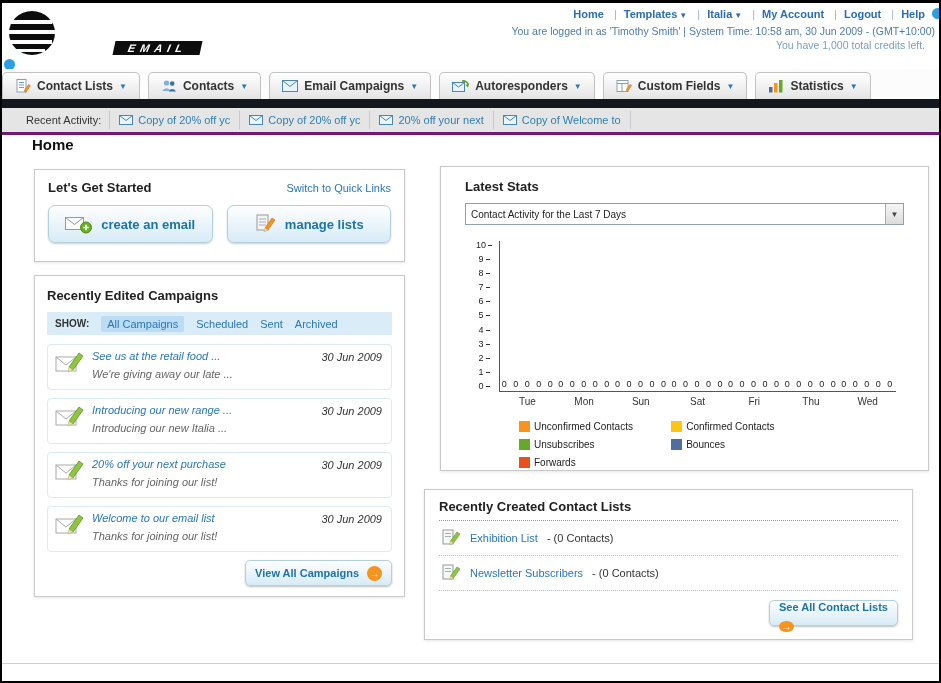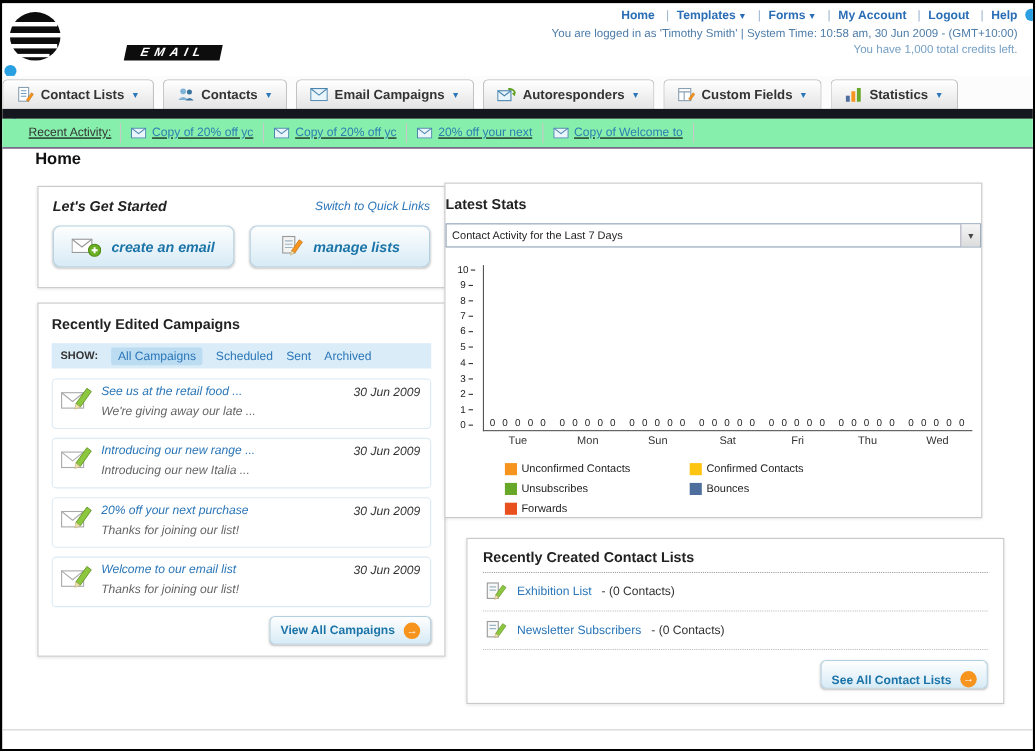--- a/index.html
+++ b/index.html
@@ -12,56 +12,56 @@
   .logo{position:absolute;left:6px;top:4px;width:240px;height:58px;}
   .logo-swoosh{position:absolute;left:0;top:2px;}
   .logo-turbo{position:absolute;left:44px;top:0px;font-size:32px;font-weight:bold;font-style:italic;
               color:#0d0d0d;letter-spacing:1px;text-shadow:1px 1px 0 #9a9a9a;}
   .logo-email{position:absolute;left:106px;top:34px;background:#0d0d0d;color:#fff;font-size:11px;
               font-weight:bold;font-style:italic;letter-spacing:5px;padding:1px 14px;transform:skewX(-12deg);}
   .top-links{position:absolute;top:5px;right:14px;font-size:11px;white-space:nowrap;}
   .top-links a{color:#2a6db5;text-decoration:none;font-weight:bold;cursor:pointer;}
   .top-links a:not(:first-child)::before{content:"|";color:#9bb3cc;margin:0 7px;font-weight:normal;}
   .top-links .caret{font-size:8px;color:#2a6db5;margin-left:2px;}
-  .session-line{position:absolute;top:22px;right:14px;font-size:10.5px;color:#4d7ca8;}
+  .session-line{position:absolute;top:22px;right:4px;font-size:10.5px;color:#4d7ca8;}
   .credits-line{position:absolute;top:36px;right:14px;font-size:10.5px;color:#76a0c4;}
 
   
   .dot-left{position:absolute;left:2px;top:56px;width:11px;height:11px;border-radius:50%;background:#2aa0e2;}
   .dot-left-line{position:absolute;left:5px;top:66px;width:2px;height:44px;background:#2aa0e2;
                  transform:rotate(-8deg);transform-origin:top center;}
   .dot-right{position:absolute;right:-4px;top:5px;width:11px;height:11px;border-radius:50%;background:#2aa0e2;}
 
   
   .nav{position:absolute;top:66px;left:0;right:0;height:30px;background:#fcfcfc;
        display:flex;align-items:flex-end;gap:8px;box-sizing:border-box;}
   .tab{display:inline-flex;align-items:center;gap:6px;height:26px;padding:0 12px;
        border:1px solid #c2c2c2;border-bottom:none;border-radius:5px 5px 0 0;
        background:linear-gradient(#ffffff,#e4e4e4);font-size:12px;font-weight:bold;color:#333;
        box-shadow:inset 0 1px 0 #fff;cursor:pointer;white-space:nowrap;}
   .tab .caret{font-size:8px;color:#2a76b8;}
   .darkbar{position:absolute;top:96px;left:0;right:0;height:9px;background:#15171e;}
 
   
-  .recent{position:absolute;top:105px;left:0;right:0;height:27px;background:#86efac;
-          border-bottom:1px solid #701a75;display:flex;align-items:center;padding-left:24px;box-sizing:border-box;text-decoration:underline;}
+  .recent{position:absolute;top:105px;left:0;right:0;height:27px;background:#e5e5e5;
+          border-bottom:3px solid #701a75;display:flex;align-items:center;padding-left:24px;box-sizing:border-box;}
   .recent-label{font-size:11px;color:#333;margin-right:8px;}
   .recent-item{display:flex;align-items:center;gap:5px;padding:0 9px;height:18px;
                border-left:1px solid #c9c9c9;font-size:11px;color:#2e7fb0;cursor:pointer;white-space:nowrap;overflow:hidden;}
   .recent-item:last-child{border-right:1px solid #c9c9c9;}
 
   
   .page-title{position:absolute;left:30px;top:133px;font-size:15px;font-weight:bold;color:#111;}
 
   .panel{position:absolute;background:#fff;border:1px solid #c9c9c9;box-shadow:0 1px 3px rgba(0,0,0,0.10);
          box-sizing:border-box;}
   .panel-title{font-size:13px;font-weight:bold;color:#222;}
 
   
-  #get-started{left:32px;top:166px;width:371px;height:93px;padding:10px 13px;font-style:italic;}
+  #get-started{left:32px;top:166px;width:371px;height:93px;padding:10px 13px;}
   .gs-head{display:flex;justify-content:space-between;align-items:center;}
   .link{color:#2a76b8;font-size:11px;text-decoration:none;cursor:pointer;}
   .gs-buttons{display:flex;gap:14px;margin-top:10px;}
   .btn-big{flex:1;height:36px;display:flex;align-items:center;justify-content:center;gap:9px;
            border:1px solid #b3d0e0;border-radius:7px;background:linear-gradient(#fefefe,#d7ebf6);
            font-size:13px;font-weight:bold;color:#1b74a8;box-shadow:0 1px 2px rgba(0,0,0,0.2);cursor:pointer;}
 
   
   #campaigns{left:32px;top:272px;width:371px;height:322px;padding:10px 12px;}
   .show-bar{margin-top:8px;height:23px;background:#d9ecf8;display:flex;align-items:center;gap:12px;
@@ -76,21 +76,21 @@
   .camp-title{display:block;font-size:11px;color:#2a76b8;text-decoration:none;cursor:pointer;margin-bottom:2px;}
   .camp-sub{font-size:11px;color:#666;}
   .camp-date{position:absolute;right:9px;top:6px;font-size:11px;color:#333;}
   .btn-small{position:absolute;right:12px;bottom:10px;display:inline-flex;align-items:center;gap:8px;height:24px;
              padding:0 9px;border:1px solid #b3d0e0;border-radius:5px;background:linear-gradient(#fefefe,#d7ebf6);
              font-size:11px;font-weight:bold;color:#1b74a8;box-shadow:0 1px 2px rgba(0,0,0,0.25);cursor:pointer;}
   .arrow-circle{width:15px;height:15px;border-radius:50%;background:#f7941d;color:#fff;display:flex;
                 align-items:center;justify-content:center;font-size:10px;font-weight:bold;}
 
   
-  #stats{left:402px;top:163px;width:489px;height:305px;padding:10px 0;}
+  #stats{left:438px;top:163px;width:489px;height:305px;padding:10px 24px;}
   .select-wrap{position:relative;margin-top:8px;height:22px;}
   .select-wrap select{appearance:none;-webkit-appearance:none;width:100%;height:22px;border:1px solid #8ba0b5;
                       background:#fff;font-size:10px;padding:0 20px 0 5px;border-radius:0;color:#222;
                       font-family:"Liberation Sans",sans-serif;}
   .select-caret{position:absolute;right:1px;top:1px;bottom:1px;width:17px;background:linear-gradient(#f5f5f5,#dcdcdc);
                 border-left:1px solid #aab;display:flex;align-items:center;justify-content:center;
                 font-size:8px;color:#444;pointer-events:none;}
   .chart-body{display:flex;margin-top:16px;padding-left:4px;}
   .y-axis{width:30px;height:150px;display:flex;flex-direction:column;justify-content:space-between;
           align-items:center;font-size:9px;color:#222;}
@@ -105,23 +105,23 @@
   .legend-item{width:33.3%;display:flex;align-items:center;gap:4px;font-size:10px;color:#222;box-sizing:border-box;margin-left:20px;}
   .legend-swatch{width:11px;height:11px;flex:0 0 11px;}
 
   
   #contact-lists{left:422px;top:486px;width:489px;height:151px;padding:9px 14px;}
   #contact-lists .panel-title{display:block;border-bottom:1px dotted #999;padding-bottom:6px;}
   .cl-item{display:flex;align-items:center;gap:9px;padding:7px 2px;border-bottom:1px dotted #bbb;font-size:11px;}
   .cl-name{color:#2a76b8;text-decoration:none;cursor:pointer;}
   .cl-suffix{color:#333;}
   .cl-btn-row{display:flex;justify-content:flex-end;margin-top:9px;}
-  .btn-small2{display:inline-flex;align-items:flex-end;gap:8px;height:24px;padding:0 9px;border:1px solid #b3d0e0;
+  .btn-small2{display:inline-flex;align-items:flex-start;gap:8px;height:24px;padding:0 9px;border:1px solid #b3d0e0;
               border-radius:5px;background:linear-gradient(#fefefe,#d7ebf6);font-size:11px;font-weight:bold;
-              color:#1b74a8;box-shadow:0 1px 2px rgba(0,0,0,0.25);cursor:pointer;}
+              color:#1b74a8;box-shadow:0 1px 2px rgba(0,0,0,0.25);cursor:pointer;flex-direction:column;}
 
   .footer-line{position:absolute;left:0;right:0;top:660px;border-top:1px solid #cfcfcf;}
 </style>
 </head>
 <body>
 
 <div id="screen">
 
   <div class="header">
     <div class="logo">
@@ -131,21 +131,21 @@
         <rect x="0" y="21" width="48" height="4" fill="#fff"></rect>
         <rect x="2" y="31" width="42" height="4" fill="#fff"></rect>
         <rect x="7" y="40" width="30" height="3" fill="#fff"></rect>
       </svg>
       <span class="logo-email">EMAIL</span>
     </div>
 
     <div class="top-links">
       <a><span>Home</span></a>
       <a><span>Templates</span><span class="caret">▼</span></a>
-      <a><span>Forms</span><span class="caret">▼</span></a>
+      <a><span>Italia</span><span class="caret">▼</span></a>
       <a><span>My Account</span></a>
       <a><span>Logout</span></a>
       <a><span>Help</span></a>
     </div>
     <div class="session-line">You are logged in as 'Timothy Smith' | System Time: 10:58 am, 30 Jun 2009 - (GMT+10:00)</div>
     <div class="credits-line">You have 1,000 total credits left.</div>
   </div>
 
   <div class="dot-left"></div>
   <div class="dot-left-line"></div>

